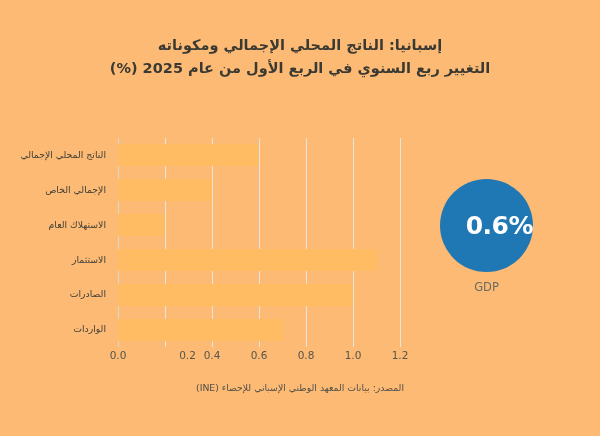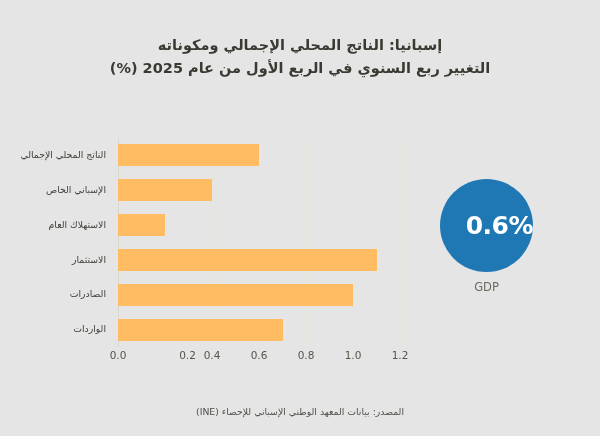--- a/index.html
+++ b/index.html
@@ -11,21 +11,21 @@
     height: 436px;
     background: #fdfdf3;
     font-family: "DejaVu Sans", "Liberation Sans", sans-serif;
     overflow: hidden;
     position: relative;
   }
   #root {
     position: relative;
     width: 600px;
     height: 436px;
-    background: #e5e5e5;
+    background: #fdba74;
     text-decoration: underline;
   }
 
   
   .title-block {
     position: absolute;
     left: 0;
     top: 34px;
     width: 600px;
     text-align: center;
@@ -153,36 +153,35 @@
   .source {
     position: absolute;
     left: 0;
     top: 382px;
     width: 600px;
     text-align: center;
     direction: rtl;
     font-size: 9.3px;
     color: #50504a;
     white-space: nowrap;
-    margin-top: 24px;
   }
 </style>
 </head>
 <body>
 
 <div id="root">
 
   <div class="title-block">
     <div class="title-line">إسبانيا: الناتج المحلي الإجمالي ومكوناته</div>
     <div class="title-line">التغيير ربع السنوي في الربع الأول من عام 2025 (%)</div>
   </div>
 
   <div class="ylabels">
       <div class="ylabel" style="top: 0px; height: 34.8333px; line-height: 34.8333px; padding-left: 37px;">الناتج المحلي الإجمالي</div>
-      <div class="ylabel" style="top: 34.8333px; height: 34.8333px; line-height: 34.8333px;">الإسباني الخاص</div>
+      <div class="ylabel" style="top: 34.8333px; height: 34.8333px; line-height: 34.8333px;">الإجمالي الخاص</div>
       <div class="ylabel" style="top: 104.5px; height: 34.8333px; line-height: 34.8333px;">الاستثمار</div>
       <div class="ylabel" style="top: 69.6667px; height: 34.8333px; line-height: 34.8333px;">الاستهلاك العام</div>
       <div class="ylabel" style="top: 139.333px; height: 34.8333px; line-height: 34.8333px;">الصادرات</div>
       <div class="ylabel" style="top: 174.167px; height: 34.8333px; line-height: 34.8333px;">الواردات</div>
     </div>
 
   <div class="plot">
     <div class="axis-base"></div>
   <div class="gridline" style="left: 47px;"></div>
       <div class="gridline" style="left: 94px;"></div>

